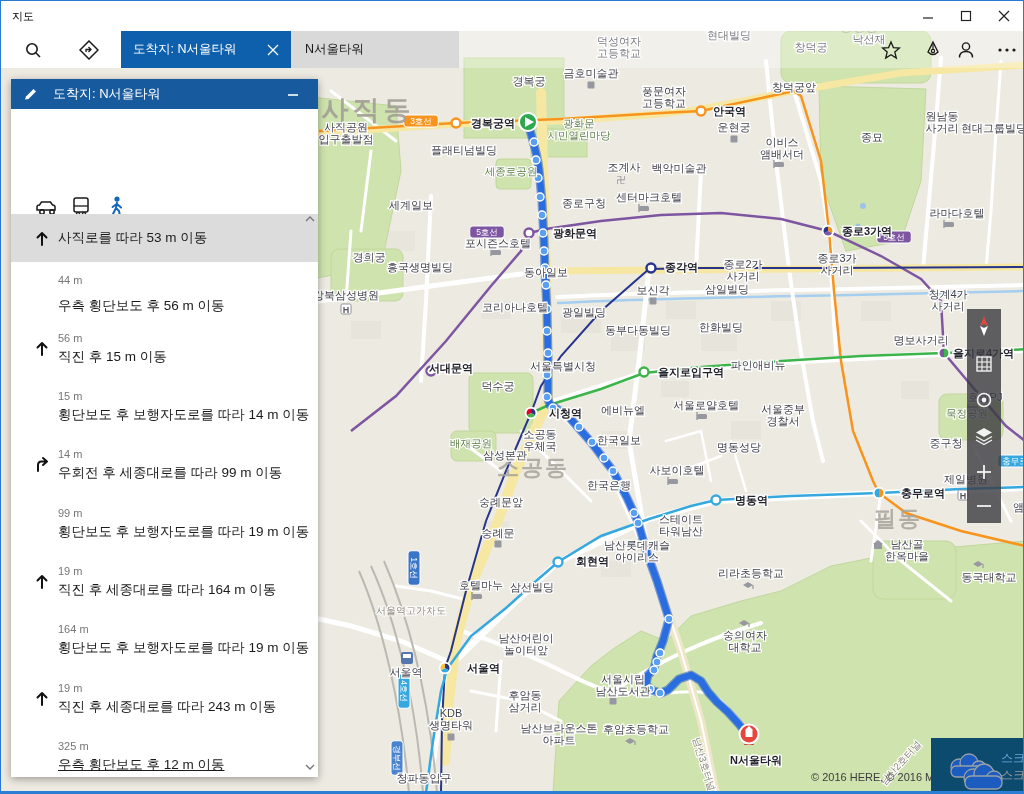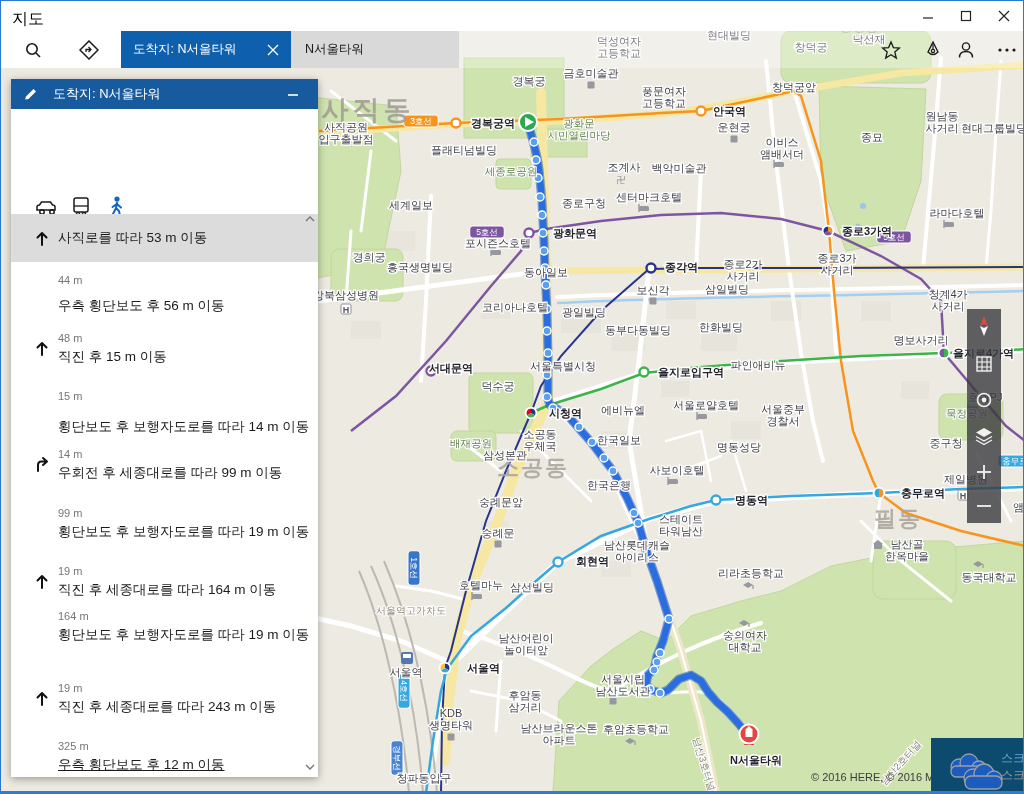--- a/index.html
+++ b/index.html
@@ -1,19 +1,19 @@
 <!DOCTYPE html>
 <html><head>
 <meta charset="utf-8">
 <style>
   html,body{margin:0;padding:0;background:#555;}
   *{box-sizing:border-box;font-family:"Liberation Sans","DejaVu Sans",sans-serif;}
   #win{position:relative;width:1024px;height:794px;background:#fff;overflow:hidden;border:1px solid #2879cf;}
   #titlebar{position:absolute;left:0;top:0;width:100%;height:30px;background:#fff;z-index:40;}
-  #title{position:absolute;left:11px;top:8px;font-size:16px;color:#000;}
+  #title{position:absolute;left:11px;top:8px;font-size:11px;color:#000;}
   .wctl{position:absolute;top:0;width:38px;height:30px;display:flex;align-items:center;justify-content:center;cursor:default;}
   #mapsvg{position:absolute;left:0;top:0;z-index:1;}
   #toolbar{position:absolute;left:0;top:30px;width:100%;height:37px;z-index:30;}
   #tb-left{position:absolute;left:0;top:0;width:120px;height:37px;background:#fff;}
   #tb-haze{position:absolute;left:458px;top:0;right:0;height:37px;background:rgba(255,255,255,0.30);}
   .tb-icon{position:absolute;top:0;width:48px;height:37px;display:flex;align-items:center;justify-content:center;}
   #tab-active{position:absolute;left:120px;top:0;width:170px;height:37px;background:#0e60ad;color:#fff;font-size:12.5px;display:flex;align-items:center;padding:0 12px;}
   #tab-active .lbl{flex:1;}
   #tab-inactive{position:absolute;left:290px;top:0;width:168px;height:37px;background:#d9d9d9;color:#1a1a1a;font-size:12.5px;display:flex;align-items:center;padding:0 14px;}
   .tb-right{position:absolute;top:3px;width:34px;height:32px;display:flex;align-items:center;justify-content:center;}
@@ -575,46 +575,46 @@
           <span class="s-txt" style="top: 15px;">사직로를 따라 53 m 이동</span>
         </div>
         <div class="step" style="top: 192px; height: 46px;">
           <span class="s-dist">44 m</span>
           <span class="s-txt" style="top: 26px;">우측 횡단보도 후 56 m 이동</span>
         </div>
         <div class="step" style="top: 250px; height: 46px;">
           <svg width="18" height="18" class="s-ic" style="top: 10px;">
             <path fill="none" stroke="#111" stroke-width="2" stroke-linecap="round" stroke-linejoin="round" d="M9,16 V4 M4.5,8.5 L9,4 L13.5,8.5"></path>
           </svg>
-          <span class="s-dist">48 m</span>
+          <span class="s-dist">56 m</span>
           <span class="s-txt" style="top: 19px;">직진 후 15 m 이동</span>
         </div>
         <div class="step" style="top: 308px; height: 46px;">
           <span class="s-dist">15 m</span>
-          <span class="s-txt" style="top: 31px; text-align: center;">횡단보도 후 보행자도로를 따라 14 m 이동</span>
+          <span class="s-txt" style="top: 19px; text-align: center;">횡단보도 후 보행자도로를 따라 14 m 이동</span>
         </div>
         <div class="step" style="top: 366px; height: 46px;">
           <svg width="18" height="18" class="s-ic" style="top: 10px;">
             <path fill="none" stroke="#111" stroke-width="2" stroke-linecap="round" stroke-linejoin="round" d="M5,16 V10 Q5,6.5 8.5,6.5 H13 M10,3 L14,6.5 L10,10"></path>
           </svg>
           <span class="s-dist">14 m</span>
           <span class="s-txt" style="top: 19px;">우회전 후 세종대로를 따라 99 m 이동</span>
         </div>
         <div class="step" style="top: 425px; height: 46px;">
           <span class="s-dist">99 m</span>
           <span class="s-txt" style="top: 19px;">횡단보도 후 보행자도로를 따라 19 m 이동</span>
         </div>
         <div class="step" style="top: 483px; height: 46px;">
           <svg width="18" height="18" class="s-ic" style="top: 10px;">
             <path fill="none" stroke="#111" stroke-width="2" stroke-linecap="round" stroke-linejoin="round" d="M9,16 V4 M4.5,8.5 L9,4 L13.5,8.5"></path>
           </svg>
           <span class="s-dist">19 m</span>
           <span class="s-txt" style="top: 19px;">직진 후 세종대로를 따라 164 m 이동</span>
         </div>
-        <div class="step" style="top: 528px; height: 46px;">
+        <div class="step" style="top: 541px; height: 46px;">
           <span class="s-dist">164 m</span>
           <span class="s-txt" style="top: 19px;">횡단보도 후 보행자도로를 따라 19 m 이동</span>
         </div>
         <div class="step" style="top: 600px; height: 46px;">
           <svg width="18" height="18" class="s-ic" style="top: 10px;">
             <path fill="none" stroke="#111" stroke-width="2" stroke-linecap="round" stroke-linejoin="round" d="M9,16 V4 M4.5,8.5 L9,4 L13.5,8.5"></path>
           </svg>
           <span class="s-dist">19 m</span>
           <span class="s-txt" style="top: 19px;">직진 후 세종대로를 따라 243 m 이동</span>
         </div>

